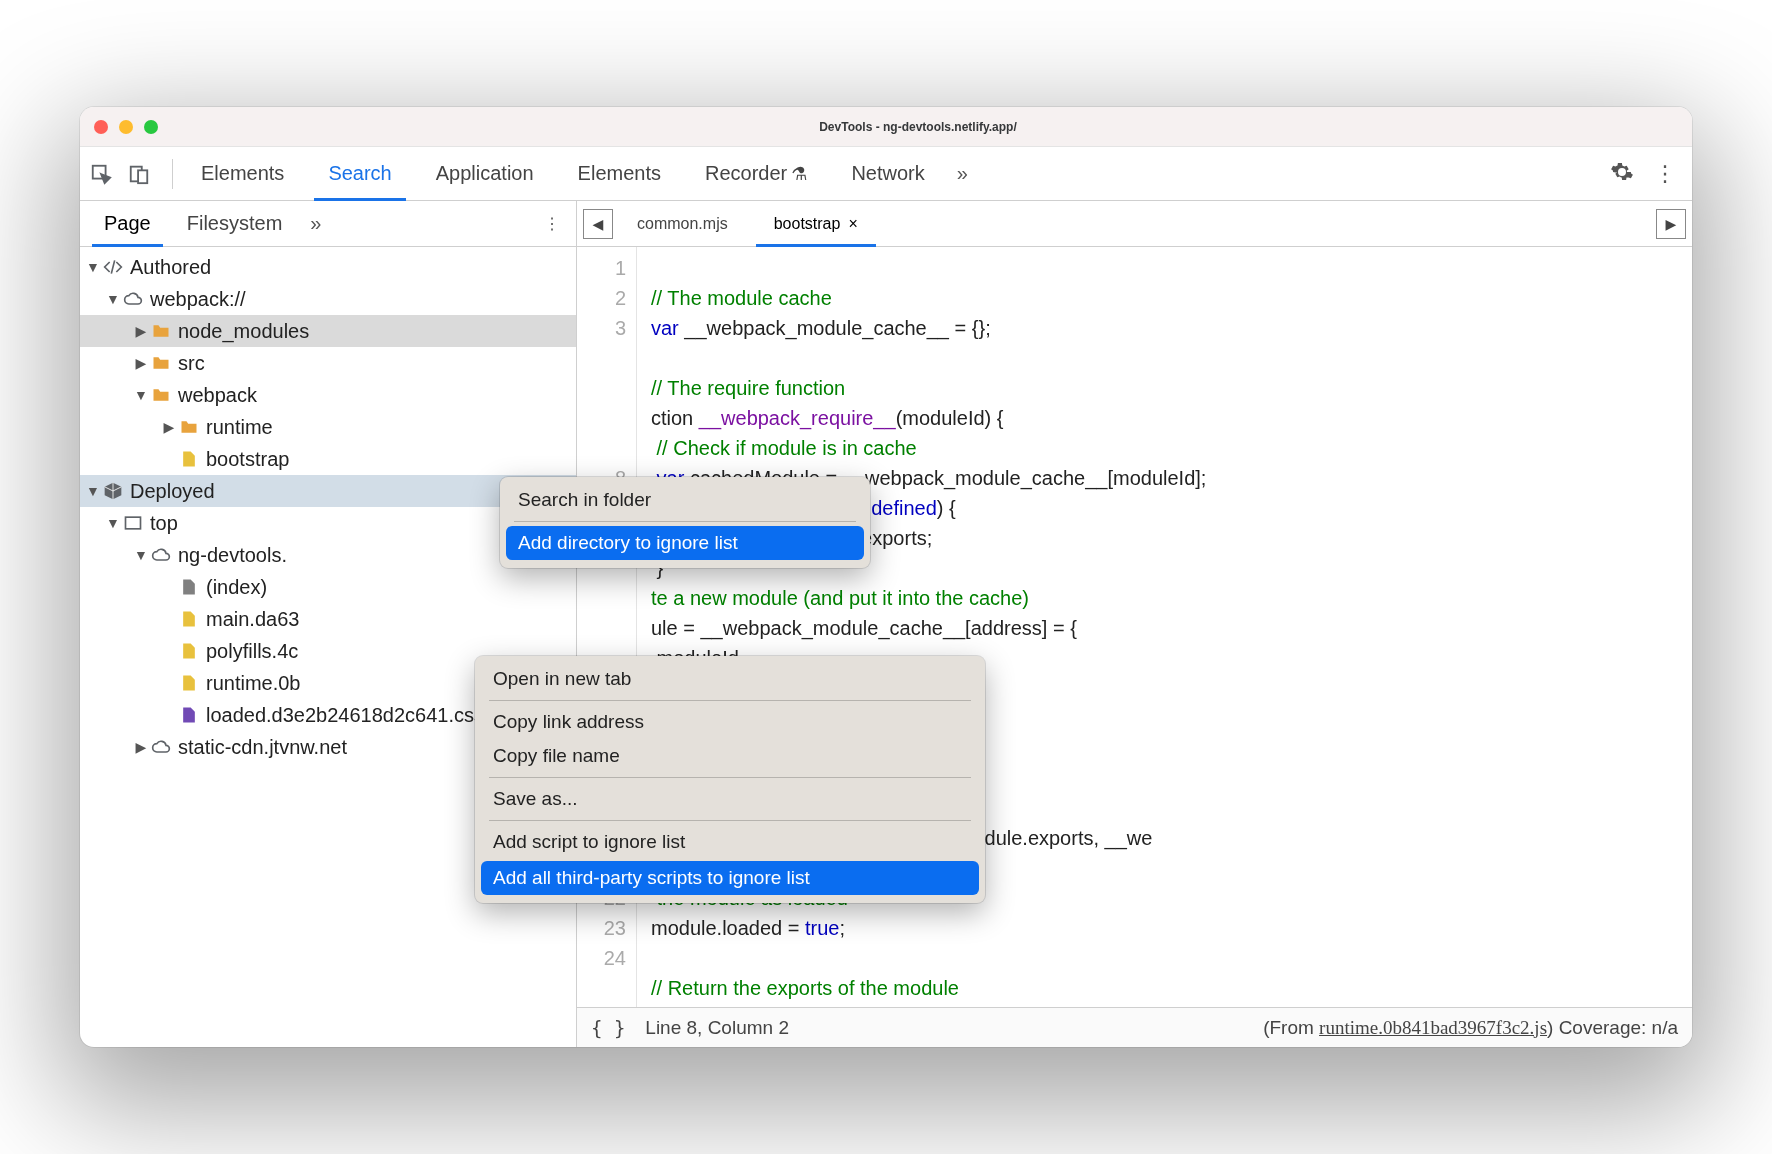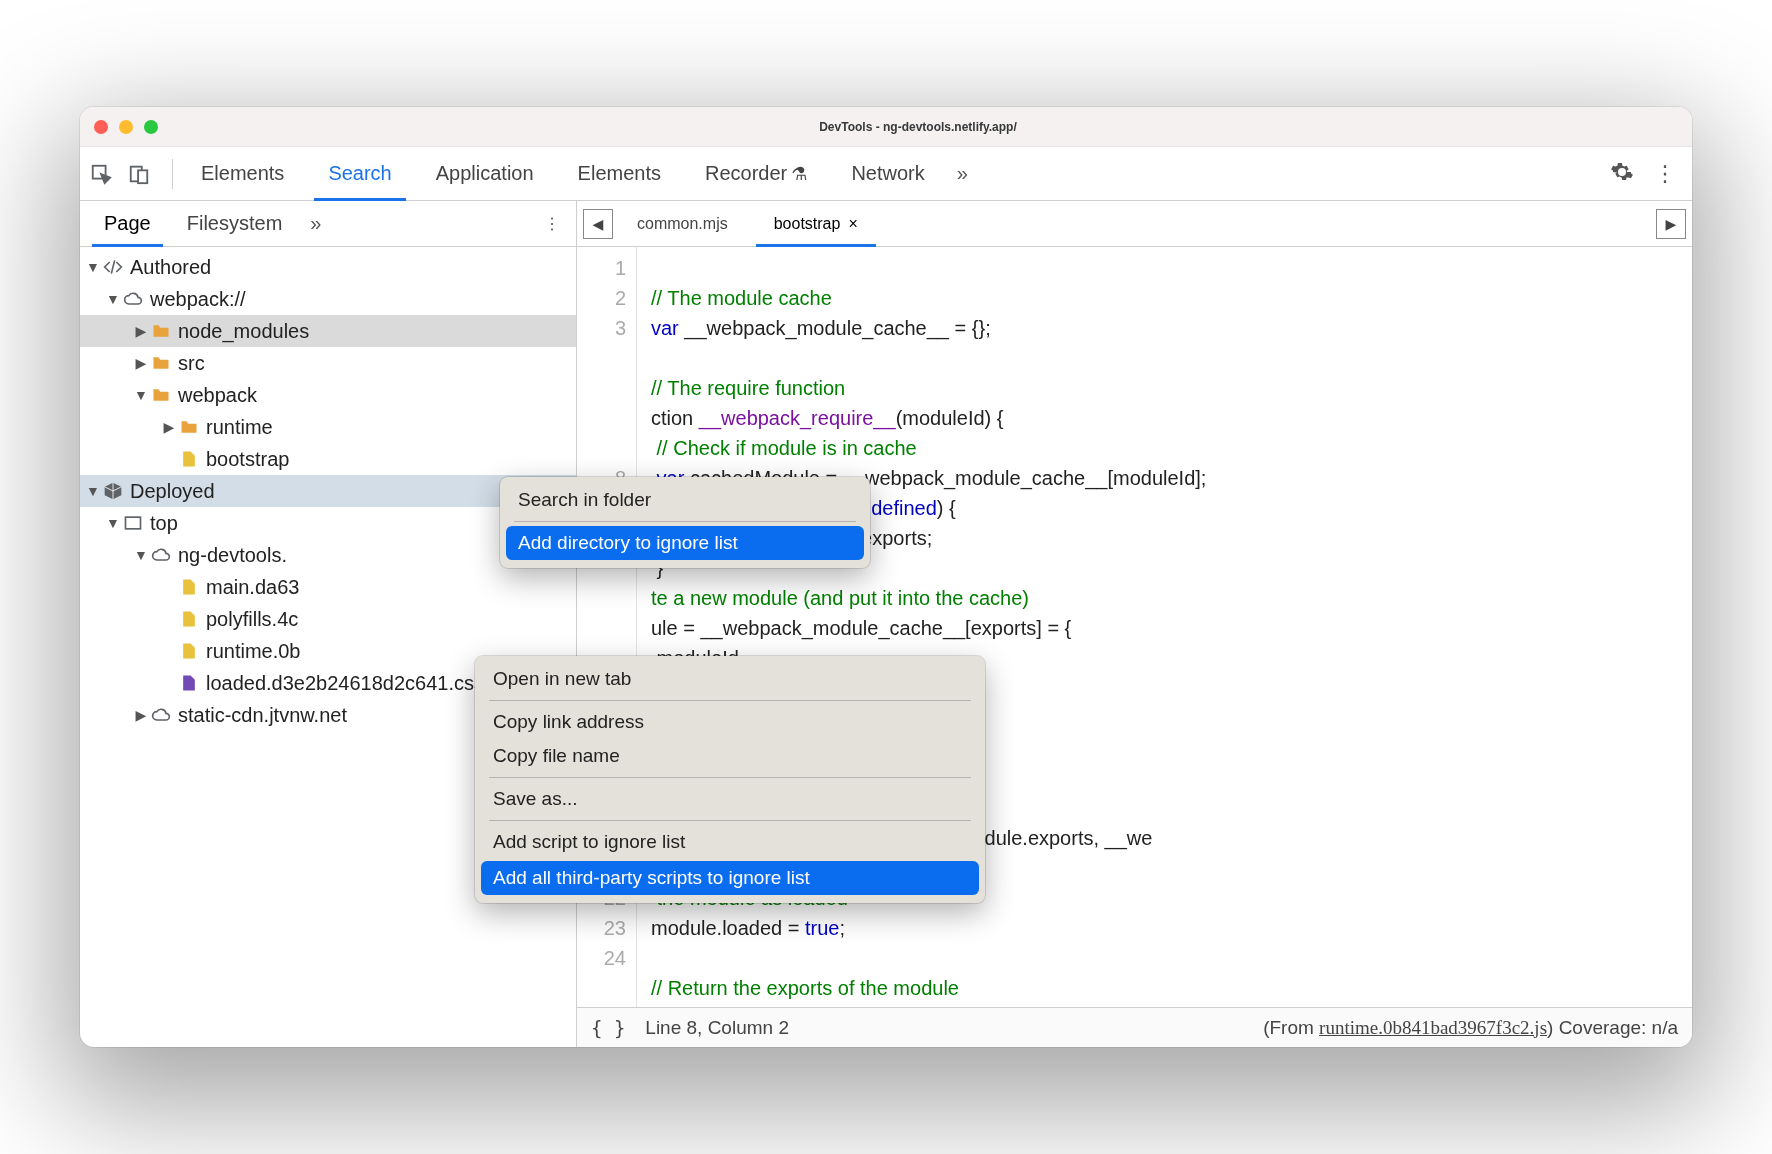--- a/index.html
+++ b/index.html
@@ -262,20 +262,29 @@
           <span class="ic">
               <svg viewBox="0 0 24 24" fill="none" stroke="#5f6368" stroke-width="2">
                 <path d="M7 18a5 5 0 010-10 6 6 0 0111 2 4 4 0 010 8H7z"></path>
               </svg>
             </span>
           <span>ng-devtools.</span>
           </div>
         <div class="row">
             <span class="ind" style="width:98px"></span>
           <span class="ic">
+              <svg viewBox="0 0 24 24" class="file grey">
+                <path d="M5 3h9l5 5v13H5z"></path>
+              </svg>
+            </span>
+          <span>(index)</span>
+          </div>
+        <div class="row">
+            <span class="ind" style="width:98px"></span>
+          <span class="ic">
               <svg viewBox="0 0 24 24" class="file">
                 <path d="M5 3h9l5 5v13H5z"></path>
               </svg>
             </span>
           <span>main.da63</span>
           </div>
         <div class="row">
             <span class="ind" style="width:98px"></span>
           <span class="ic">
               <svg viewBox="0 0 24 24" class="file">
@@ -358,21 +367,21 @@
 <span class="c-b">var</span><span> __webpack_module_cache__ = {};</span>
 
 <span class="c-g">// The require function</span>
 <span>ction </span><span class="c-p">__webpack_require__</span><span>(moduleId) {</span>
 <span class="c-g"> // Check if module is in cache</span>
 <span class="c-b"> var</span><span> cachedModule = __webpack_module_cache__[moduleId];</span>
 <span class="c-b"> if</span><span> (cachedModule !== </span><span class="c-b">undefined</span><span>) {</span>
 <span class="c-b">   return</span><span> cachedModule.exports;</span>
 <span> }</span>
 <span class="c-g">te a new module (and put it into the cache)</span>
-<span>ule = __webpack_module_cache__[exports] = {</span>
+<span>ule = __webpack_module_cache__[address] = {</span>
 <span> moduleId,</span>
 <span>ded: </span><span class="c-b">false</span><span>,</span>
 <span>rts: {}</span>
 
 
 <span class="c-g">ute the module function</span>
 <span>ck_modules__[moduleId](module, module.exports, __we</span>
 
 <span class="c-g"> the module as loaded</span>
 <span>module.</span><span>loaded = </span><span class="c-b">true</span><span>;</span>

